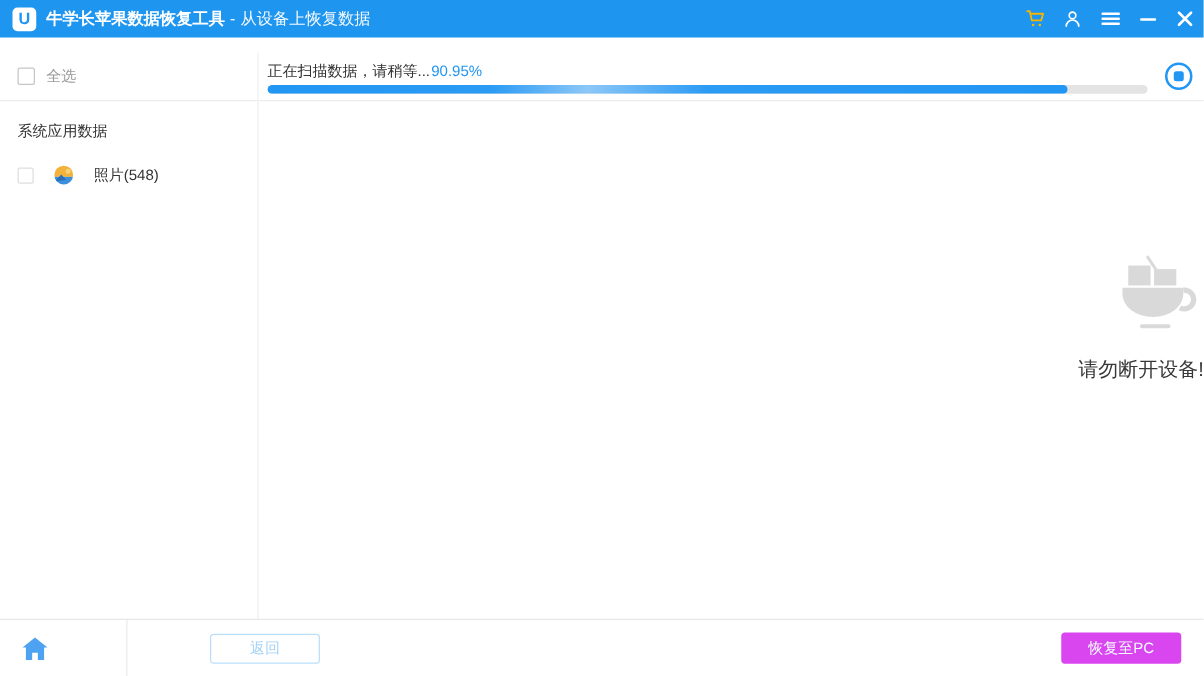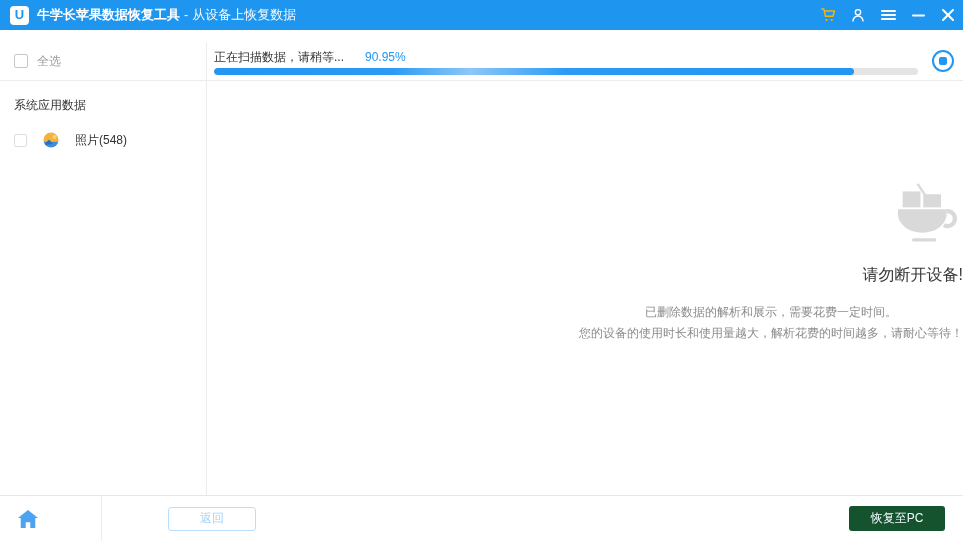--- a/index.html
+++ b/index.html
@@ -29,21 +29,21 @@
   .section-label { padding-left:14px; font-size:12px; color:#333; margin-bottom:15px; }
   .tree-item { display:flex; align-items:center; gap:16px; padding-left:14px; height:22px; cursor:pointer; }
   .tree-checkbox { width:13px; height:13px; border:1px solid #dedede; border-radius:2px; background:#fff; flex:none; }
   .tree-label { font-size:12px; color:#333; }
 
   .main { flex:1; display:flex; flex-direction:column; min-width:0; background:#fff; }
 
   
   .scan-header { height:39px; flex:none; border-bottom:1px solid #ececec; display:flex; align-items:center; padding:0 9px 0 7px; }
   .scan-left { flex:1; display:flex; flex-direction:column; justify-content:center; gap:4px; min-width:0; padding-top:3px; }
-  .scan-status-row { display:flex; align-items:baseline; gap:21px; font-size:12px; color:#333; line-height:14px; }
+  .scan-status-row { display:flex; align-items:baseline; gap:1px; font-size:12px; color:#333; line-height:14px; }
   .scan-percent { color:#2196f3; }
   .progress-track { height:7px; background:#e4e4e4; border-radius:4px; overflow:hidden; }
   .progress-fill { height:100%; border-radius:4px;
      background:linear-gradient(90deg,#2196f3 0%,#2b9bf4 28%,#8cc7f8 40%,#2b9bf4 55%,#2196f3 100%); }
   .stop-button { width:22px; height:22px; margin-left:14px; border:2px solid #2196f3; border-radius:50%;
      background:#fff; display:flex; align-items:center; justify-content:center; cursor:pointer; flex:none; }
   .stop-square { width:8px; height:8px; background:#2196f3; border-radius:2px; }
 
   
   .content { flex:1; display:flex; flex-direction:column; align-items:flex-end; justify-content:center; padding-bottom:50px; }
@@ -51,21 +51,21 @@
   .content-title { font-size:16px; color:#383838; margin-bottom:16px; }
   .content-desc { font-size:12px; color:#8c8c8c; line-height:21px; text-align:center; }
 
   
   .footer { height:46px; flex:none; border-top:1px solid #e7e7e7; display:flex; align-items:center; padding:0 18px 0 15px; background:#fff;gap:48px; }
   .home-button { width:26px; height:26px; display:flex; align-items:center; justify-content:center; cursor:pointer; }
   .footer-divider { width:1px; align-self:stretch; background:#ececec; margin-left:12px; }
   .back-button { margin-left:18px; width:88px; height:24px; background:#fff; border:1px solid #bbdffa;
      border-radius:3px; color:#a5d3f6; font-size:12px; font-family:inherit; cursor:default; }
   .footer-spacer { flex:1; }
-  .recover-button { width:96px; height:25px; background:#14532d; border:none; border-radius:3px;
+  .recover-button { width:96px; height:25px; background:#d946ef; border:none; border-radius:3px;
      color:#f4faff; font-size:12px; font-family:inherit; cursor:default; }
 </style>
 </head>
 <body>
 
 <div class="window">
 
   <div class="titlebar">
     <div class="logo">
       <span>U</span>
@@ -157,24 +157,20 @@
       <div class="content">
         <svg class="cup-icon" width="72" height="60" viewBox="0 0 76 64">
           <line x1="28" y1="1" x2="36" y2="13" stroke="#d9d9d9" stroke-width="2.5"></line>
           <rect x="12" y="9" width="19" height="17" fill="#d9d9d9"></rect>
           <rect x="34" y="12" width="19" height="14" fill="#d9d9d9"></rect>
           <path d="M7 28 h52 v5 a26 20 0 0 1 -52 0 z" fill="#d9d9d9"></path>
           <path d="M59 30 a8 8 0 1 1 -3 15" fill="none" stroke="#d9d9d9" stroke-width="4.5"></path>
           <rect x="22" y="59" width="26" height="3.5" rx="1.7" fill="#d9d9d9"></rect>
         </svg>
         <div class="content-title">请勿断开设备!</div>
-        <div class="content-desc">
-          <div>已删除数据的解析和展示，需要花费一定时间。</div>
-          <div>您的设备的使用时长和使用量越大，解析花费的时间越多，请耐心等待！</div>
-        </div>
       </div>
     </div>
   </div>
 
   <div class="footer">
     <div class="home-button">
       <svg width="22" height="20" viewBox="0 0 24 22">
         <path d="M12 1 L23 10 h-3 v11 h-5.5 v-6.5 h-5 V21 H4 V10 H1 Z" fill="#4da3f1"></path>
       </svg>
     </div>

